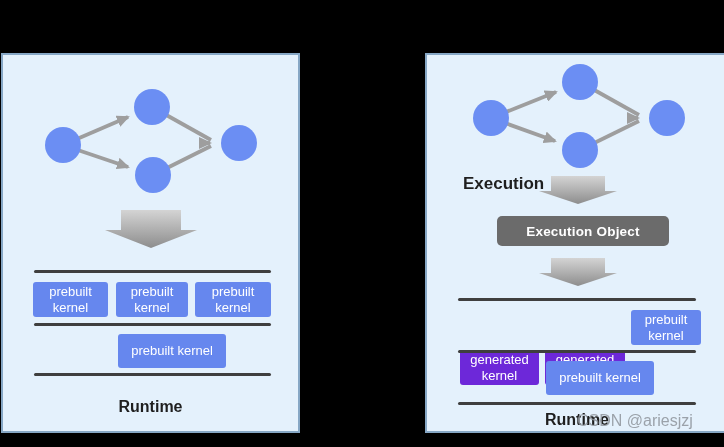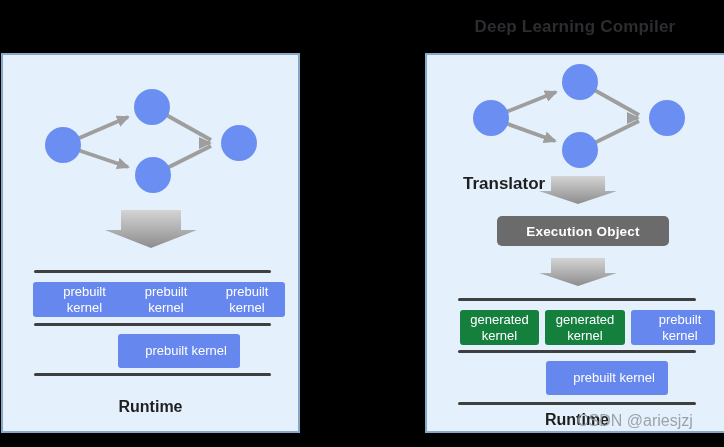--- a/index.html
+++ b/index.html
@@ -53,22 +53,22 @@
   #pl-rule1 { top: 215px; }  #pl-rule2 { top: 268px; }  #pl-rule3 { top: 318px; }
   #pr-rule1 { top: 243px; }  #pr-rule2 { top: 295px; }  #pr-rule3 { top: 347px; }
 
   .kbox {
     position: absolute; height: 35px; border-radius: 3px;
     color: #ffffff; font-size: 13px; line-height: 16px;
     display: flex; flex-direction: column;
     align-items: center; justify-content: center;
     text-align: center;
   }
-  .kbox.blue   { background: #6687ee; padding-left: 14px; }
-  .kbox.orange { background: #15803d; }
+  .kbox.blue   { background: #6687ee; }
+  .kbox.orange { background: #6d28d9; margin-top: 40px; }
 
   #pl-k1 { left: 30px;  top: 227px; width: 75px; }
   #pl-k2 { left: 113px; top: 227px; width: 72px; }
   #pl-k3 { left: 192px; top: 227px; width: 76px; }
   #pl-ksingle { left: 115px; top: 279px; width: 108px; height: 34px; }
 
   #pr-k1 { left: 33px;  top: 255px; width: 79px; }
   #pr-k2 { left: 118px; top: 255px; width: 80px; }
   #pr-k3 { left: 204px; top: 255px; width: 70px; }
   #pr-ksingle { left: 119px; top: 306px; width: 108px; height: 34px; }
@@ -96,21 +96,20 @@
     position: absolute; left: 577px; top: 412px;
     font-size: 16px; color: rgba(142, 148, 155, 0.85);
     white-space: nowrap; z-index: 5;
   }
 </style>
 </head>
 <body>
 
 <div class="stage">
 
-  <div class="panel-title" id="title-right">Deep Learning Compiler</div>
 
   <div class="panel" id="panel-left">
 
     <svg class="graph-svg" width="297" height="200" viewBox="0 0 297 200">
       <defs>
         <marker id="ahL" markerUnits="userSpaceOnUse" markerWidth="14" markerHeight="12" refX="11" refY="6" orient="auto">
           <path d="M0,0 L13,6 L0,12 Z" fill="#9e9e9e"></path>
         </marker>
       </defs>
       <line x1="60" y1="90" x2="125" y2="62" marker-end="url(#ahL)"></line>
@@ -162,21 +161,21 @@
       <line x1="64" y1="63" x2="128" y2="86" marker-end="url(#ahR)"></line>
       <line x1="153" y1="27" x2="212" y2="60"></line>
       <line x1="153" y1="95" x2="212" y2="66"></line>
       <line x1="202" y1="63" x2="211" y2="63" marker-end="url(#ahR)"></line>
       <circle cx="64" cy="63" r="18"></circle>
       <circle cx="153" cy="27" r="18"></circle>
       <circle cx="153" cy="95" r="18"></circle>
       <circle cx="240" cy="63" r="18"></circle>
     </svg>
 
-    <div class="translator-label">Translator</div>
+    <div class="translator-label">Execution</div>
 
     <div class="big-arrow arrow-sm" id="arrow-translate"></div>
 
     <div class="exec-box">Execution Object</div>
 
     <div class="big-arrow arrow-sm" id="arrow-exec"></div>
 
     <div class="rule" id="pr-rule1"></div>
 
     <div class="kbox orange" id="pr-k1">

